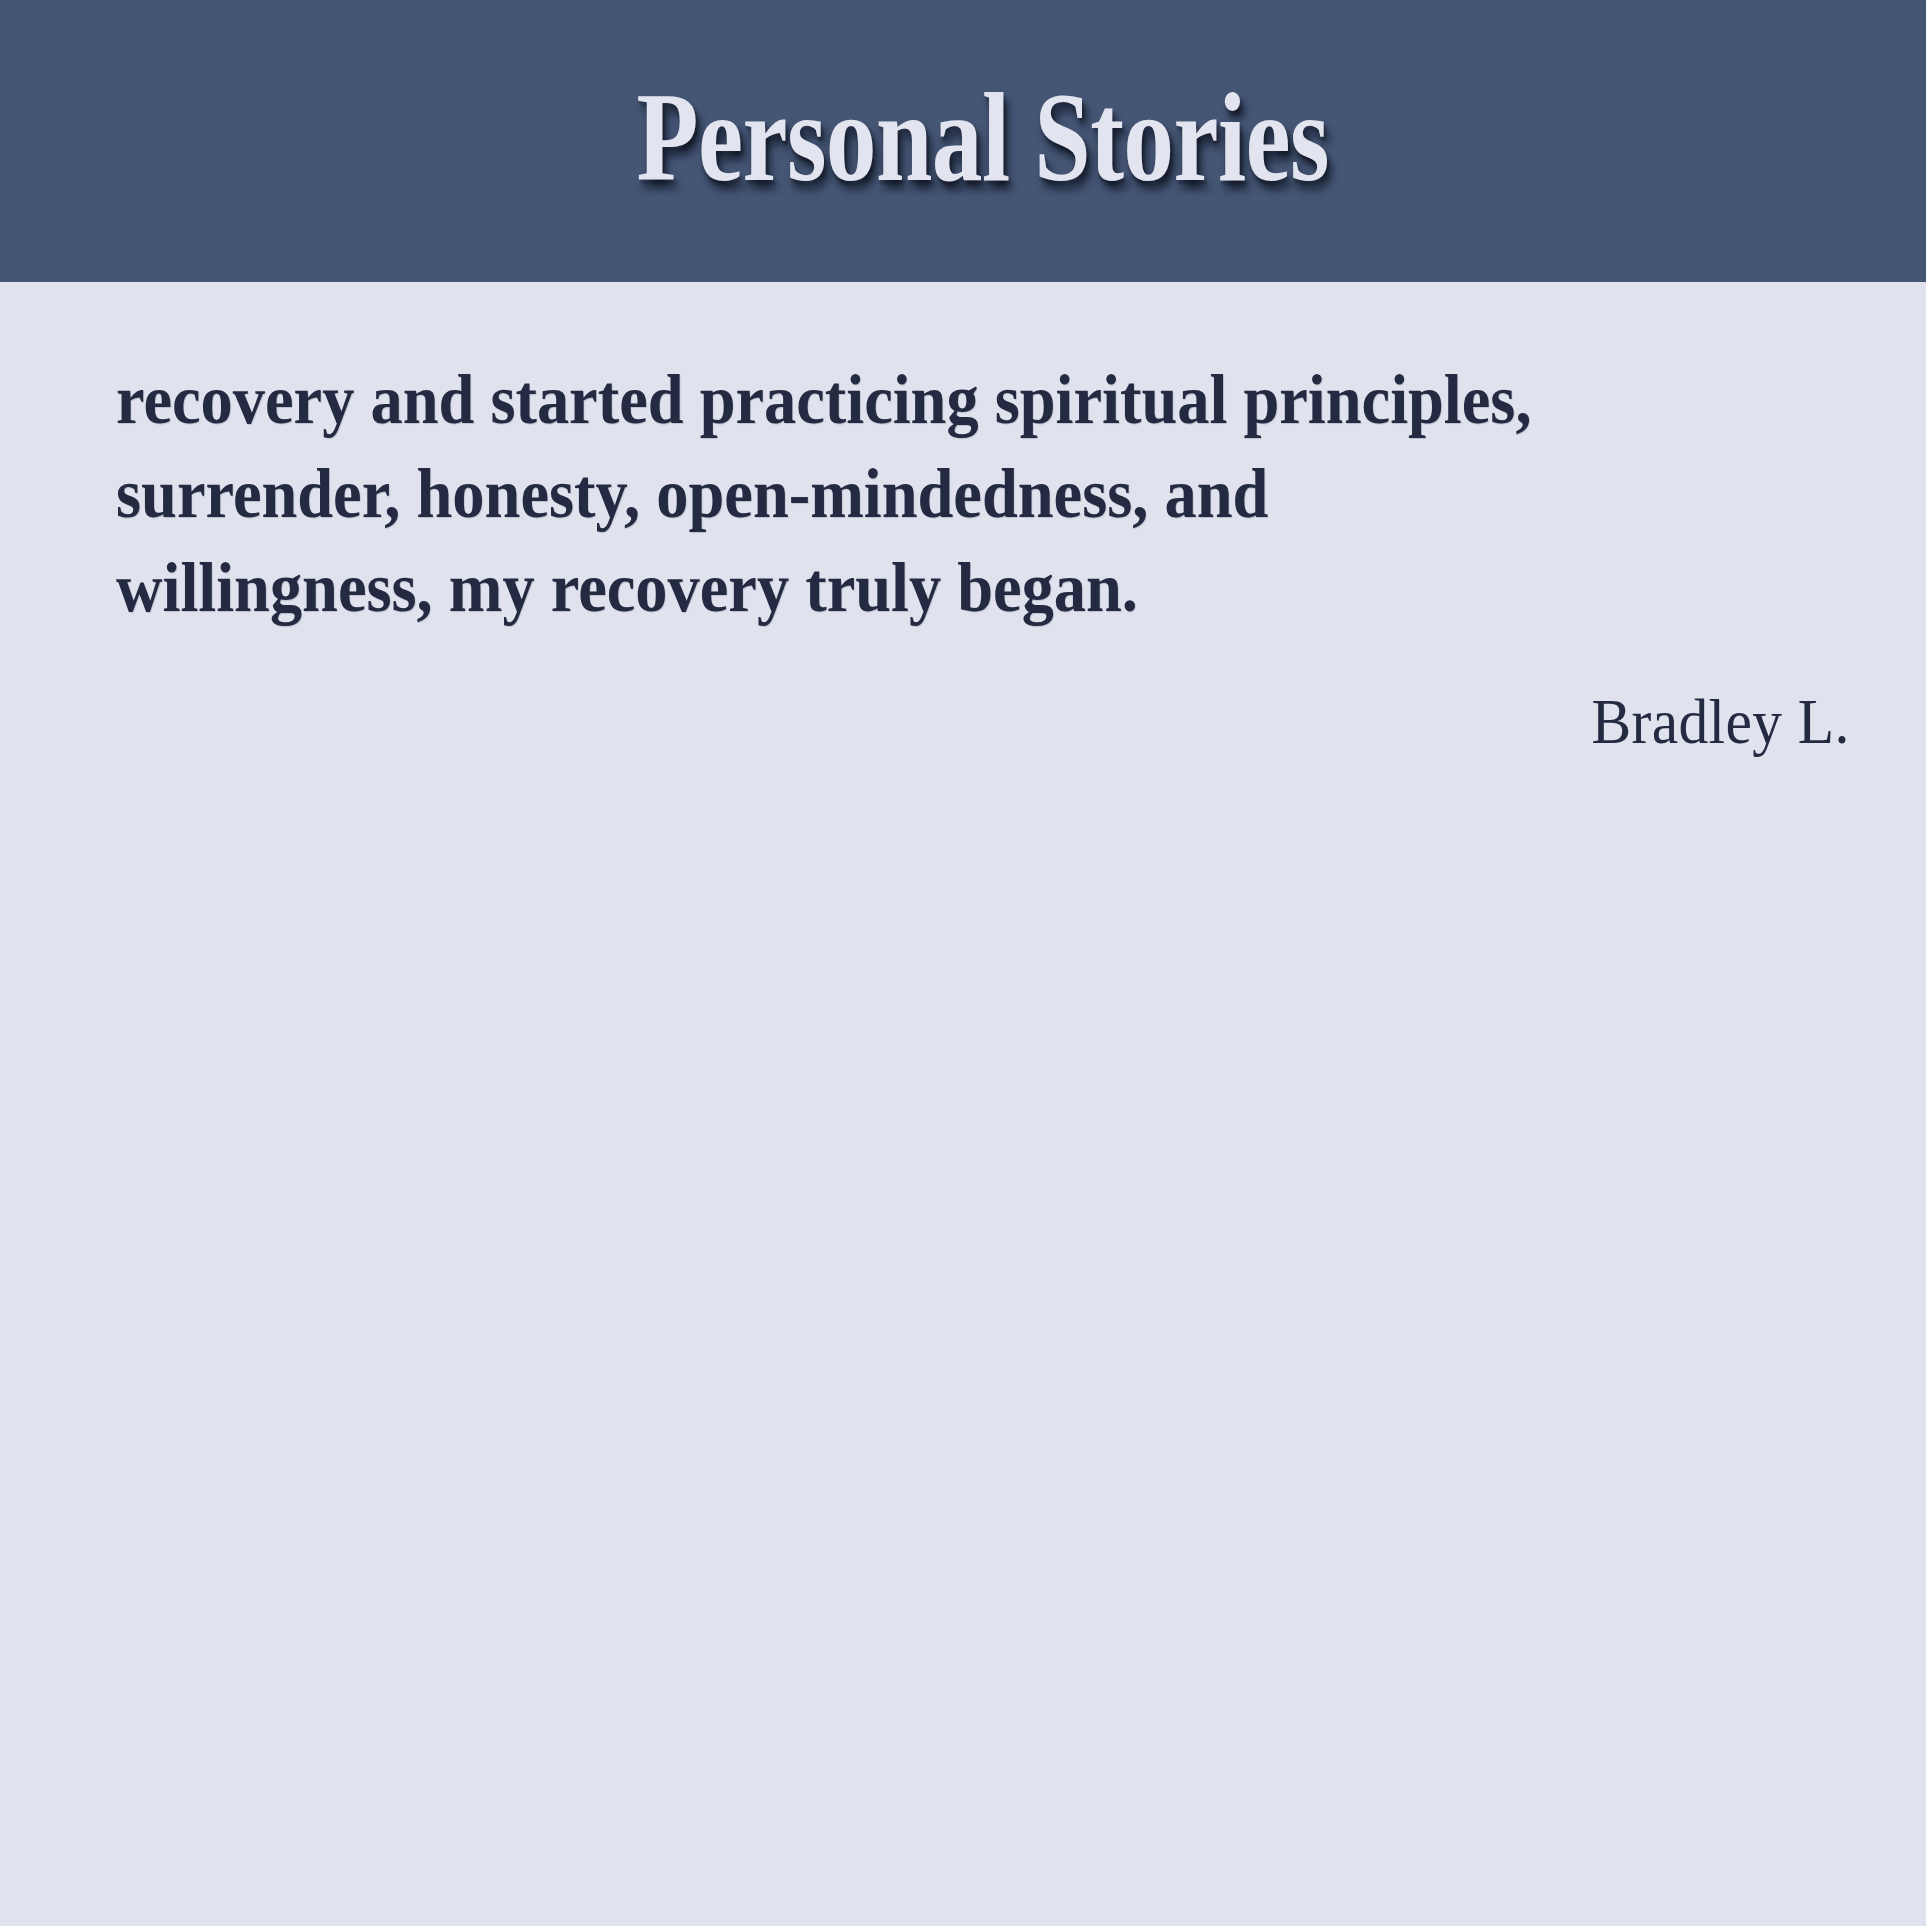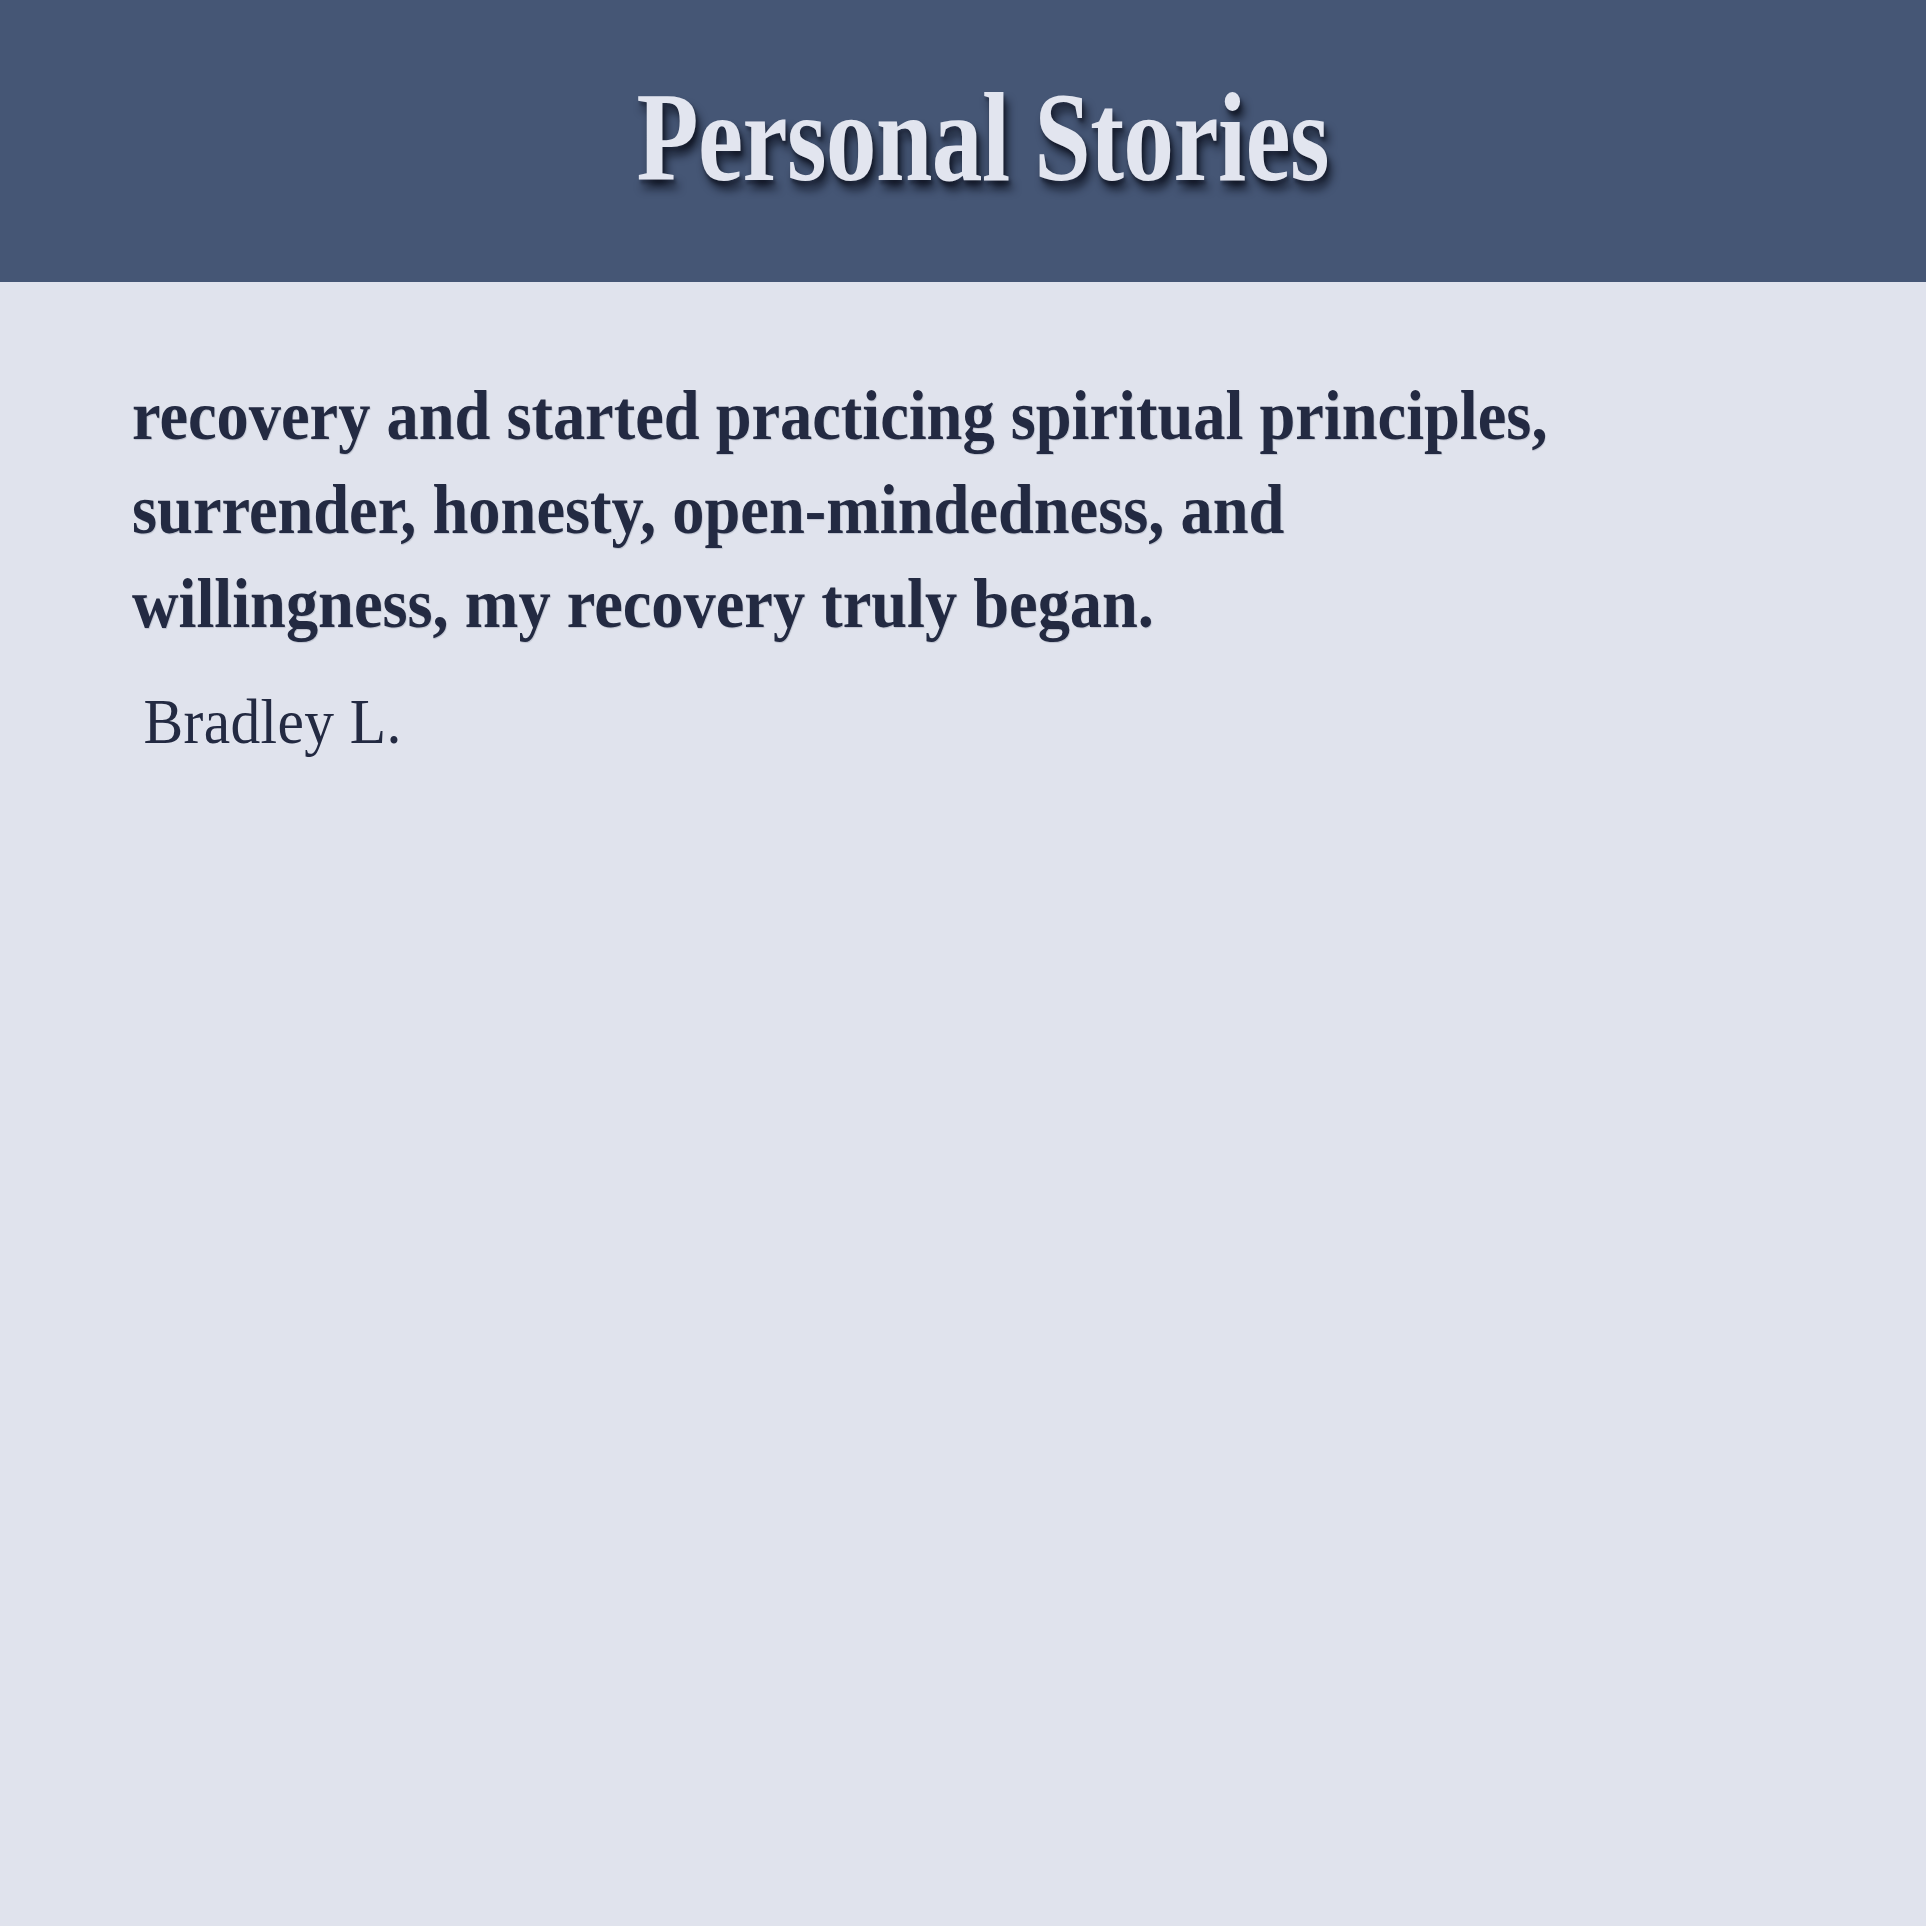--- a/index.html
+++ b/index.html
@@ -61,43 +61,43 @@
   }
 
   .story-body {
     position: absolute;
     left: 116px;
     top: 71px;
     width: 1695px;
   }
 
   .story-paragraph {
-    margin: 16px;
+    margin: 0;
     font-family: "Liberation Serif", "DejaVu Serif", serif;
     font-weight: 700;
     font-size: 70px;
     line-height: 94px;
     color: #232a42;
     letter-spacing: 0px;
     text-shadow: 0.8px 1.2px 0.8px rgba(35,42,66,0.18);
   }
 
   .story-paragraph .tline {
     display: block;
     white-space: nowrap;
     transform: scaleX(0.92);
     transform-origin: left center;
   }
 
   .attribution-row {
     position: absolute;
     top: 406px;
-    left: 124px;
+    left: 116px;
     width: 1734px;
-    text-align: left;
+    text-align: right;
   }
 
   .attribution {
     display: inline-block;
     font-family: "Liberation Serif", "DejaVu Serif", serif;
     font-weight: 400;
     font-size: 64px;
     line-height: 1.05;
     color: #232a42;
     letter-spacing: 0.4px;

